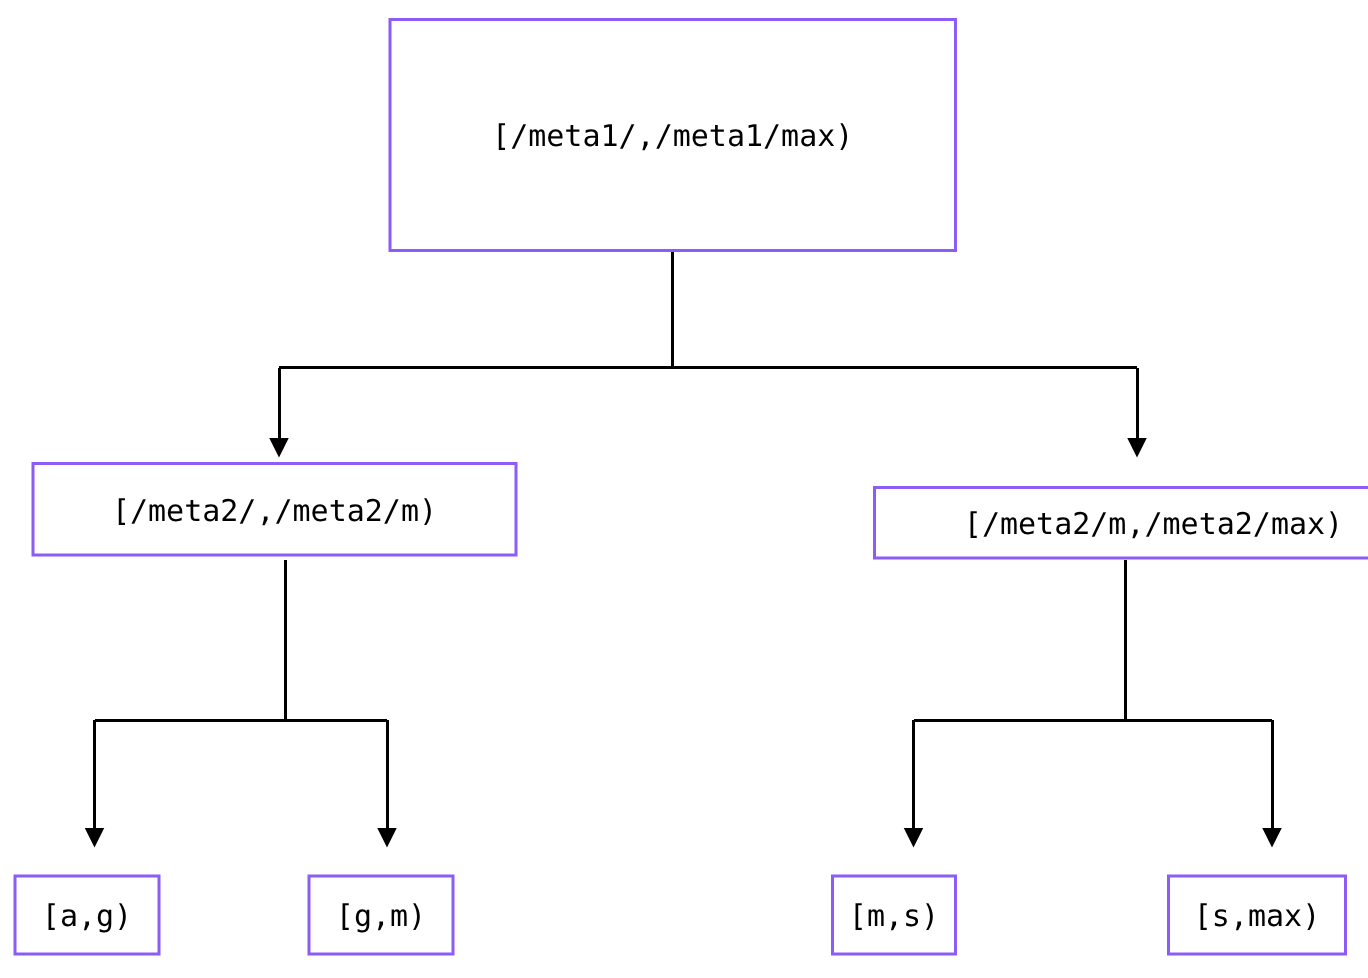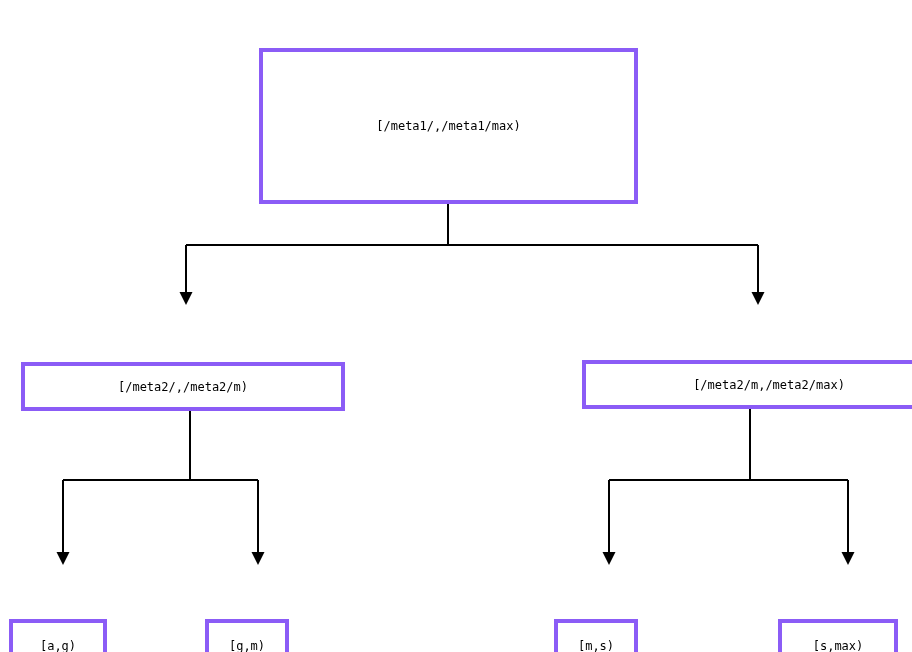--- a/index.html
+++ b/index.html
@@ -21,62 +21,61 @@
   #tree-svg {
     position: absolute;
     left: 0;
     top: 0;
     width: 912px;
     height: 652px;
   }
   .node-box {
     position: absolute;
     box-sizing: border-box;
-    border: 4px solid #8b5cf6;
+    border: 2px solid #8b5cf6;
     background: #ffffff;
     display: flex;
     align-items: center;
     justify-content: center;
     color: #000000;
     font-family: "DejaVu Sans Mono", "Liberation Mono", monospace;
-    font-size: 12px;
+    font-size: 20px;
     line-height: 1;
     letter-spacing: 0px;
     white-space: pre;
     user-select: none;
-    margin-top: 36px;
   }
   .node-label {
     display: block;
     text-align: center;
   }
   .node-root {
     left: 259px;
     top: 12px;
     width: 379px;
     height: 156px;
   }
   .node-mid-left {
     left: 21px;
-    top: 326px;
+    top: 308px;
     width: 324px;
-    height: 49px;
+    height: 63px;
   }
   .node-mid-right {
     left: 582px;
     top: 324px;
     width: 374px;
     height: 49px;
   }
   .node-leaf {
     top: 583px;
     height: 54px;
   }
   .node-leaf-1 { left: 9px;   width: 98px; }
-  .node-leaf-2 { left: 205px; width: 84px; }
+  .node-leaf-2 { left: 205px; width: 98px; }
   .node-leaf-3 { left: 554px; width: 84px; }
   .node-leaf-4 { left: 778px; width: 120px; }
 </style>
 </head>
 <body>
 
 <div id="diagram-canvas">
 
   <svg id="tree-svg" viewBox="0 0 912 652" xmlns="http://www.w3.org/2000/svg" aria-hidden="true">
     <g stroke="#000000" stroke-width="2" fill="none" shape-rendering="crispEdges">

